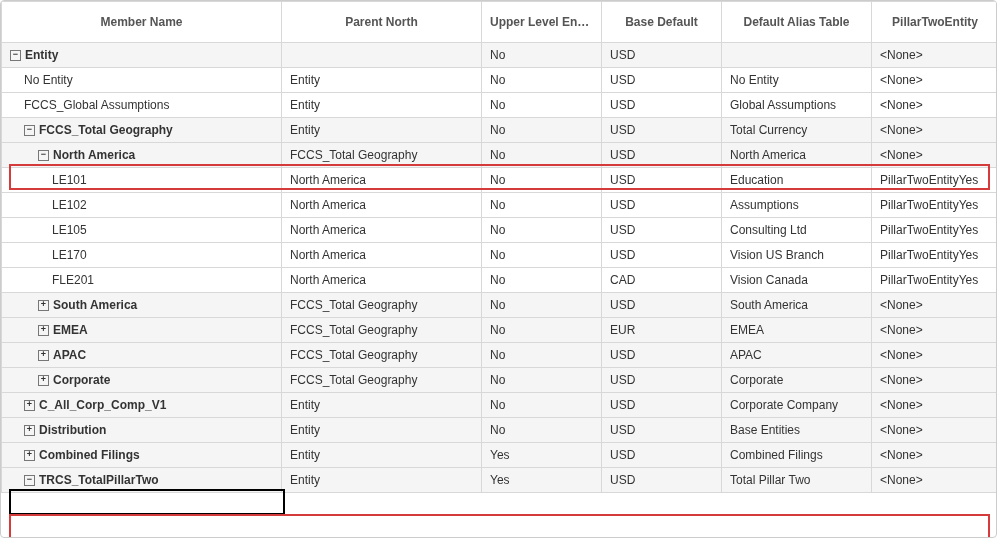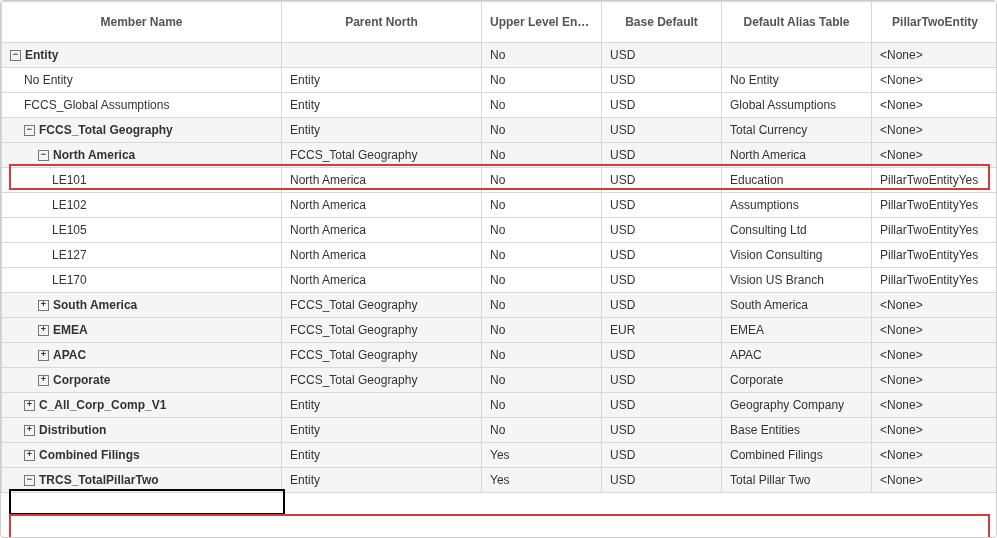--- a/index.html
+++ b/index.html
@@ -138,39 +138,39 @@
           </td>
           <td>North America</td>
           <td>No</td>
           <td>USD</td>
           <td>Consulting Ltd</td>
           <td>PillarTwoEntityYes</td>
         </tr>
         <tr>
           <td>
             <span class="cell-name pad3">
-              <span>LE127</span>
-            </span>
-          </td>
-          <td>North America</td>
-          <td>No</td>
-          <td>USD</td>
-          <td>Vision Consulting</td>
-          <td>PillarTwoEntityYes</td>
-        </tr>
-        <tr>
-          <td>
-            <span class="cell-name pad3">
               <span>LE170</span>
             </span>
           </td>
           <td>North America</td>
           <td>No</td>
           <td>USD</td>
           <td>Vision US Branch</td>
+          <td>PillarTwoEntityYes</td>
+        </tr>
+        <tr>
+          <td>
+            <span class="cell-name pad3">
+              <span>FLE201</span>
+            </span>
+          </td>
+          <td>North America</td>
+          <td>No</td>
+          <td>CAD</td>
+          <td>Vision Canada</td>
           <td>PillarTwoEntityYes</td>
         </tr>
         <tr class="parent">
           <td>
             <span class="cell-name pad2">
               <span class="exp">+</span>
               <span>South America</span>
             </span>
           </td>
           <td>FCCS_Total Geography</td>
@@ -221,21 +221,21 @@
         <tr class="parent">
           <td>
             <span class="cell-name pad1">
               <span class="exp">+</span>
               <span>C_All_Corp_Comp_V1</span>
             </span>
           </td>
           <td>Entity</td>
           <td>No</td>
           <td>USD</td>
-          <td>Geography Company</td>
+          <td>Corporate Company</td>
           <td>&lt;None&gt;</td>
         </tr>
         <tr class="parent">
           <td>
             <span class="cell-name pad1">
               <span class="exp">+</span>
               <span>Distribution</span>
             </span>
           </td>
           <td>Entity</td>

